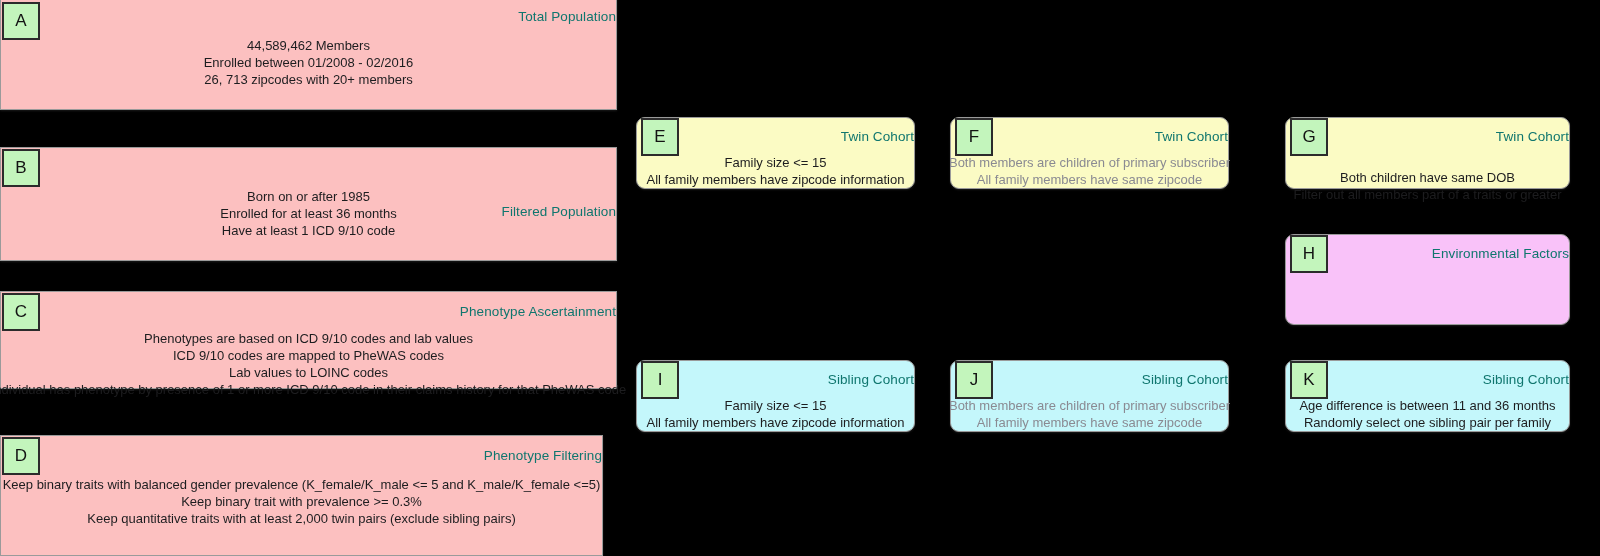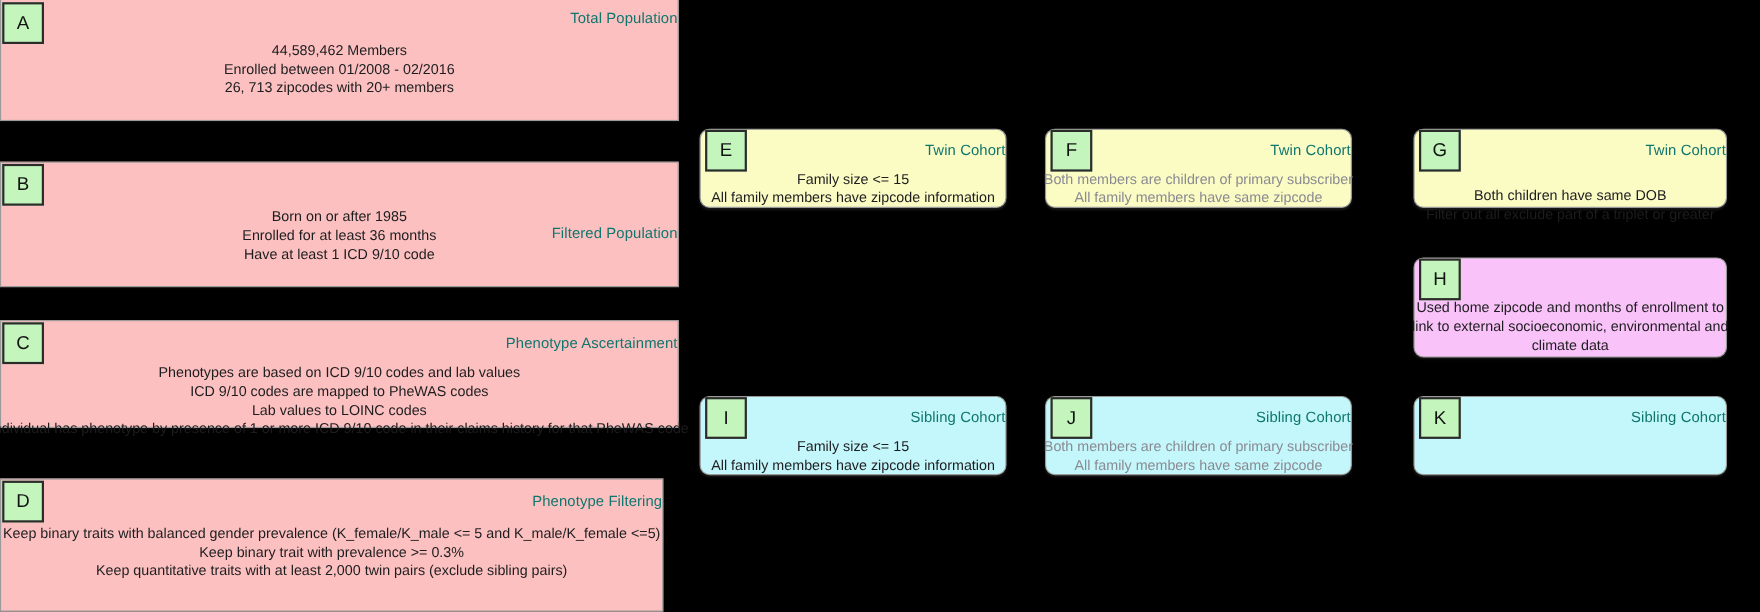--- a/index.html
+++ b/index.html
@@ -168,31 +168,27 @@
       <div>Both members are children of primary subscriber</div>
       <div>All family members have same zipcode</div>
     </div>
   </div>
   <div class="tag" id="tag-f">F</div>
 
   <div class="card yellow" id="card-g">
     <div class="title" style="top:11px;">Twin Cohort</div>
     <div class="body" style="top:36px;margin-top:15px;">
       <div>Both children have same DOB</div>
-      <div>Filter out all exclude part of a triplet or greater</div>
+      <div>Filter out all members part of a traits or greater</div>
     </div>
   </div>
   <div class="tag" id="tag-g">G</div>
 
   <div class="card violet" id="card-h">
-    <div class="body" style="top:36px;">
-      <div>Used home zipcode and months of enrollment to</div>
-      <div>link to external socioeconomic, environmental and</div>
-      <div>climate data</div>
-    </div>
+    <div class="title" style="top:11px;">Environmental Factors</div>
   </div>
   <div class="tag" id="tag-h">H</div>
 
   <div class="card cyan" id="card-i">
     <div class="title" style="top:11px;">Sibling Cohort</div>
     <div class="body" style="top:36px;">
       <div>Family size &lt;= 15</div>
       <div>All family members have zipcode information</div>
     </div>
   </div>
@@ -202,16 +198,20 @@
     <div class="title" style="top:11px;">Sibling Cohort</div>
     <div class="body muted" style="top:36px;">
       <div>Both members are children of primary subscriber</div>
       <div>All family members have same zipcode</div>
     </div>
   </div>
   <div class="tag" id="tag-j">J</div>
 
   <div class="card cyan" id="card-k">
     <div class="title" style="top:11px;">Sibling Cohort</div>
+    <div class="body" style="top:36px;">
+      <div>Age difference is between 11 and 36 months</div>
+      <div>Randomly select one sibling pair per family</div>
+    </div>
   </div>
   <div class="tag" id="tag-k">K</div>
 
 </div>
 
 </body></html>

